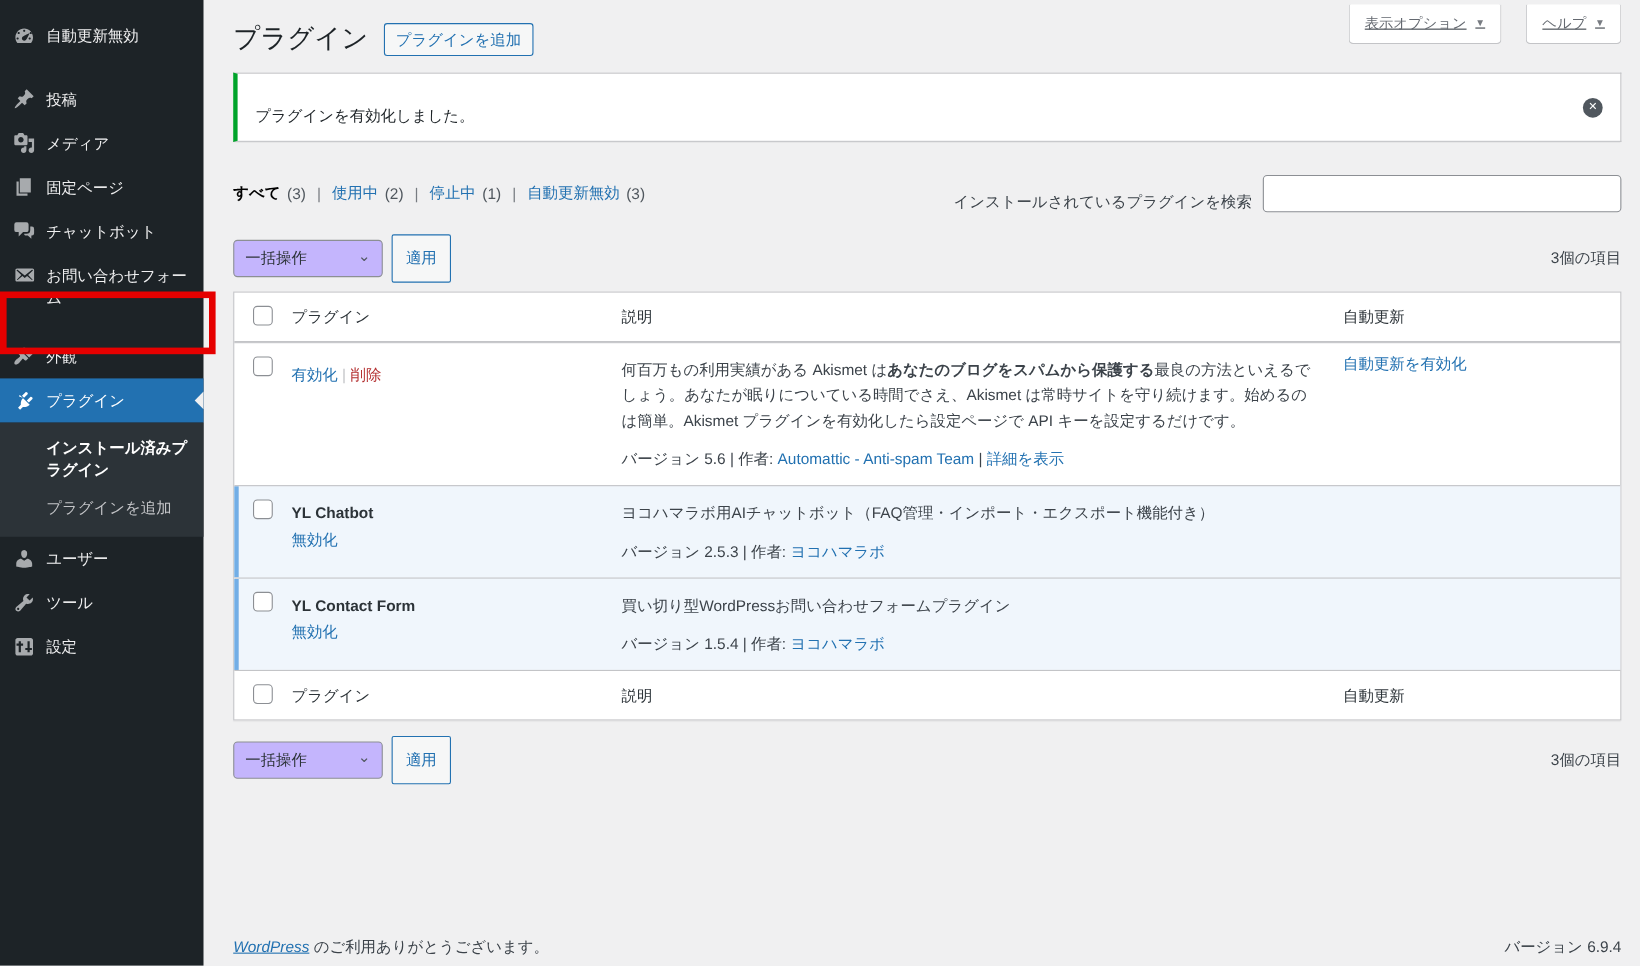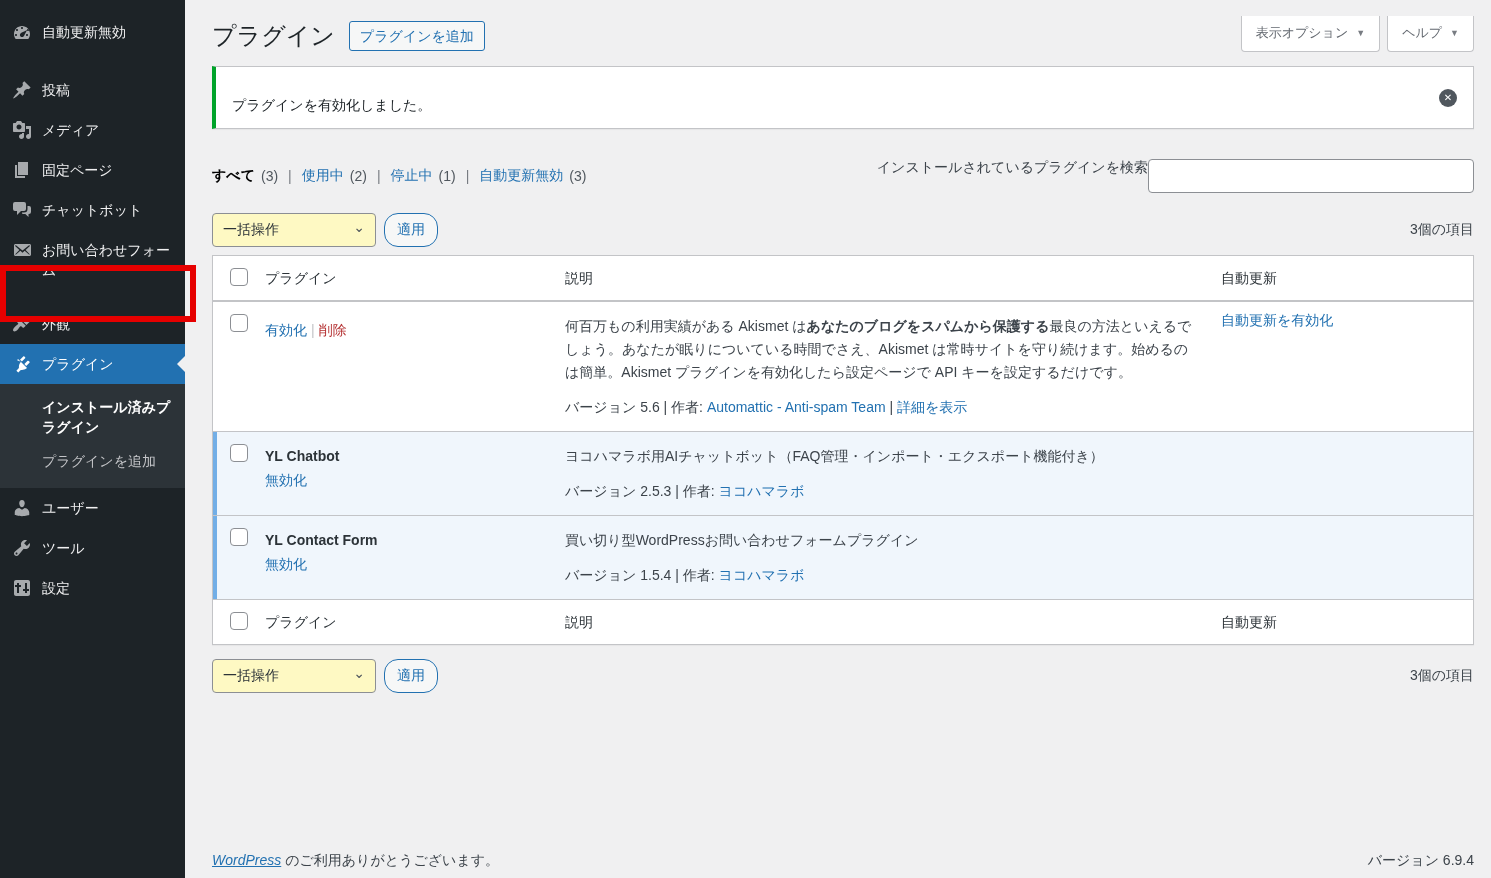--- a/index.html
+++ b/index.html
@@ -20,21 +20,21 @@
   .menu-item.active::after { content:""; position:absolute; right:0; top:50%; margin-top:-8px;
     border:8px solid transparent; border-right-color:#f0f0f1; }
   .submenu { background:#2c3338; padding:6px 0 10px 0; }
   .submenu-item { padding:7px 12px 7px 42px; line-height:20px; color:#c3c4c7; cursor:pointer; font-size:14px; }
   .submenu-item.current { color:#fff; font-weight:bold; }
   .annotation-box { position:absolute; left:0; top:265px; width:196px; height:57px;
     border:6px solid #e60000; pointer-events:none; z-index:5; }
 
   
   .content { position:relative; flex:1; padding:0 17px 0 27px; }
-  .screen-meta { position:absolute; top:16px; right:17px; display:flex; gap:7px; z-index:3; }
+  .screen-meta { position:absolute; top:4px; right:17px; display:flex; gap:22px; z-index:3;text-decoration:underline; }
   .meta-btn { background:#fff; border:1px solid #c3c4c7; border-top:none; border-radius:0 0 4px 4px;
     padding:8px 14px 9px; font-size:13px; color:#646970; cursor:pointer; display:flex; align-items:center; gap:8px; }
   .meta-btn .tri { font-size:9px; color:#787c82; }
 
   .title-row { display:flex; align-items:center; gap:14px; padding-top:21px; }
   .page-title { font-size:24px; font-weight:400; color:#1d2327; line-height:30px; }
   .add-new-btn { background:#f6f7f7; border:1px solid #2271b1; color:#2271b1; border-radius:3px;
     padding:5px 10px; font-size:14px; cursor:pointer; line-height:18px; }
 
   .notice { margin-top:15px; background:#fff; border:1px solid #c3c4c7; border-left:4px solid #00a32a;
@@ -42,33 +42,33 @@
   .notice-msg { font-size:14px; color:#1d2327;margin-top:17px; }
   .notice-dismiss { width:18px; height:18px; border-radius:50%; background:#50575e; color:#fff;
     font-size:10px; line-height:18px; text-align:center; cursor:pointer; user-select:none; }
 
   .filter-row { margin-top:30px; display:flex; justify-content:space-between; align-items:center; }
   .subsubsub { font-size:14px; display:flex; align-items:center; gap:6px; white-space:nowrap; }
   .subsubsub .f-link { color:#2271b1; text-decoration:none; cursor:pointer; }
   .subsubsub .f-current { color:#000; font-weight:bold; }
   .subsubsub .count { color:#50575e; }
   .subsubsub .f-sep { color:#787c82; margin:0 4px; }
-  .search-box { display:flex; align-items:flex-start; }
+  .search-box { display:flex; align-items:flex-end; gap:10px; }
   .search-label { font-size:14px; color:#3c434a; }
   .search-input { width:326px; height:34px; border:1px solid #8c8f94; border-radius:4px; background:#fff;
     font-size:14px; padding:0 8px; color:#2c3338; }
 
   .tablenav { margin-top:20px; display:flex; align-items:center; justify-content:space-between; }
   .bulk-wrap { display:flex; align-items:center; gap:8px; }
-  .bulk-select { width:164px; height:34px; background:#fef9c3; border:1px solid #8c8f94; border-radius:4px;
+  .bulk-select { width:136px; height:34px; background:#c4b5fd; border:1px solid #8c8f94; border-radius:4px;
     font-size:14px; color:#2c3338; display:flex; align-items:center; justify-content:space-between;
     padding:0 10px; cursor:pointer; }
   .bulk-select .chev { color:#50575e; font-size:14px; line-height:10px; margin-top:-6px; }
-  .apply-btn { background:#f6f7f7; border:1px solid #2271b1; color:#2271b1; border-radius:14px;
-    height:34px; padding:0 12px; font-size:14px; cursor:pointer; }
+  .apply-btn { background:#f6f7f7; border:1px solid #2271b1; color:#2271b1; border-radius:2px;
+    height:44px; padding:0 12px; font-size:14px; cursor:pointer; }
   .items-count { font-size:14px; color:#3c434a; }
 
   
   .plugins-table { margin-top:8px; background:#fff; border:1px solid #c3c4c7; box-shadow:0 1px 1px rgba(0,0,0,.04); }
   .t-row { display:grid; grid-template-columns:52px 300px 1fr 252px; }
   .t-head { border-bottom:1px solid #c3c4c7; }
   .t-foot { border-top:1px solid #c3c4c7; }
   .th-cell { font-size:14px; color:#2c3338; padding:12px 10px 12px 0; line-height:20px; }
   .cb-cell { display:flex; justify-content:center; padding-top:12px; }
   input[type="checkbox"] { width:18px; height:18px; appearance:none; -webkit-appearance:none;

